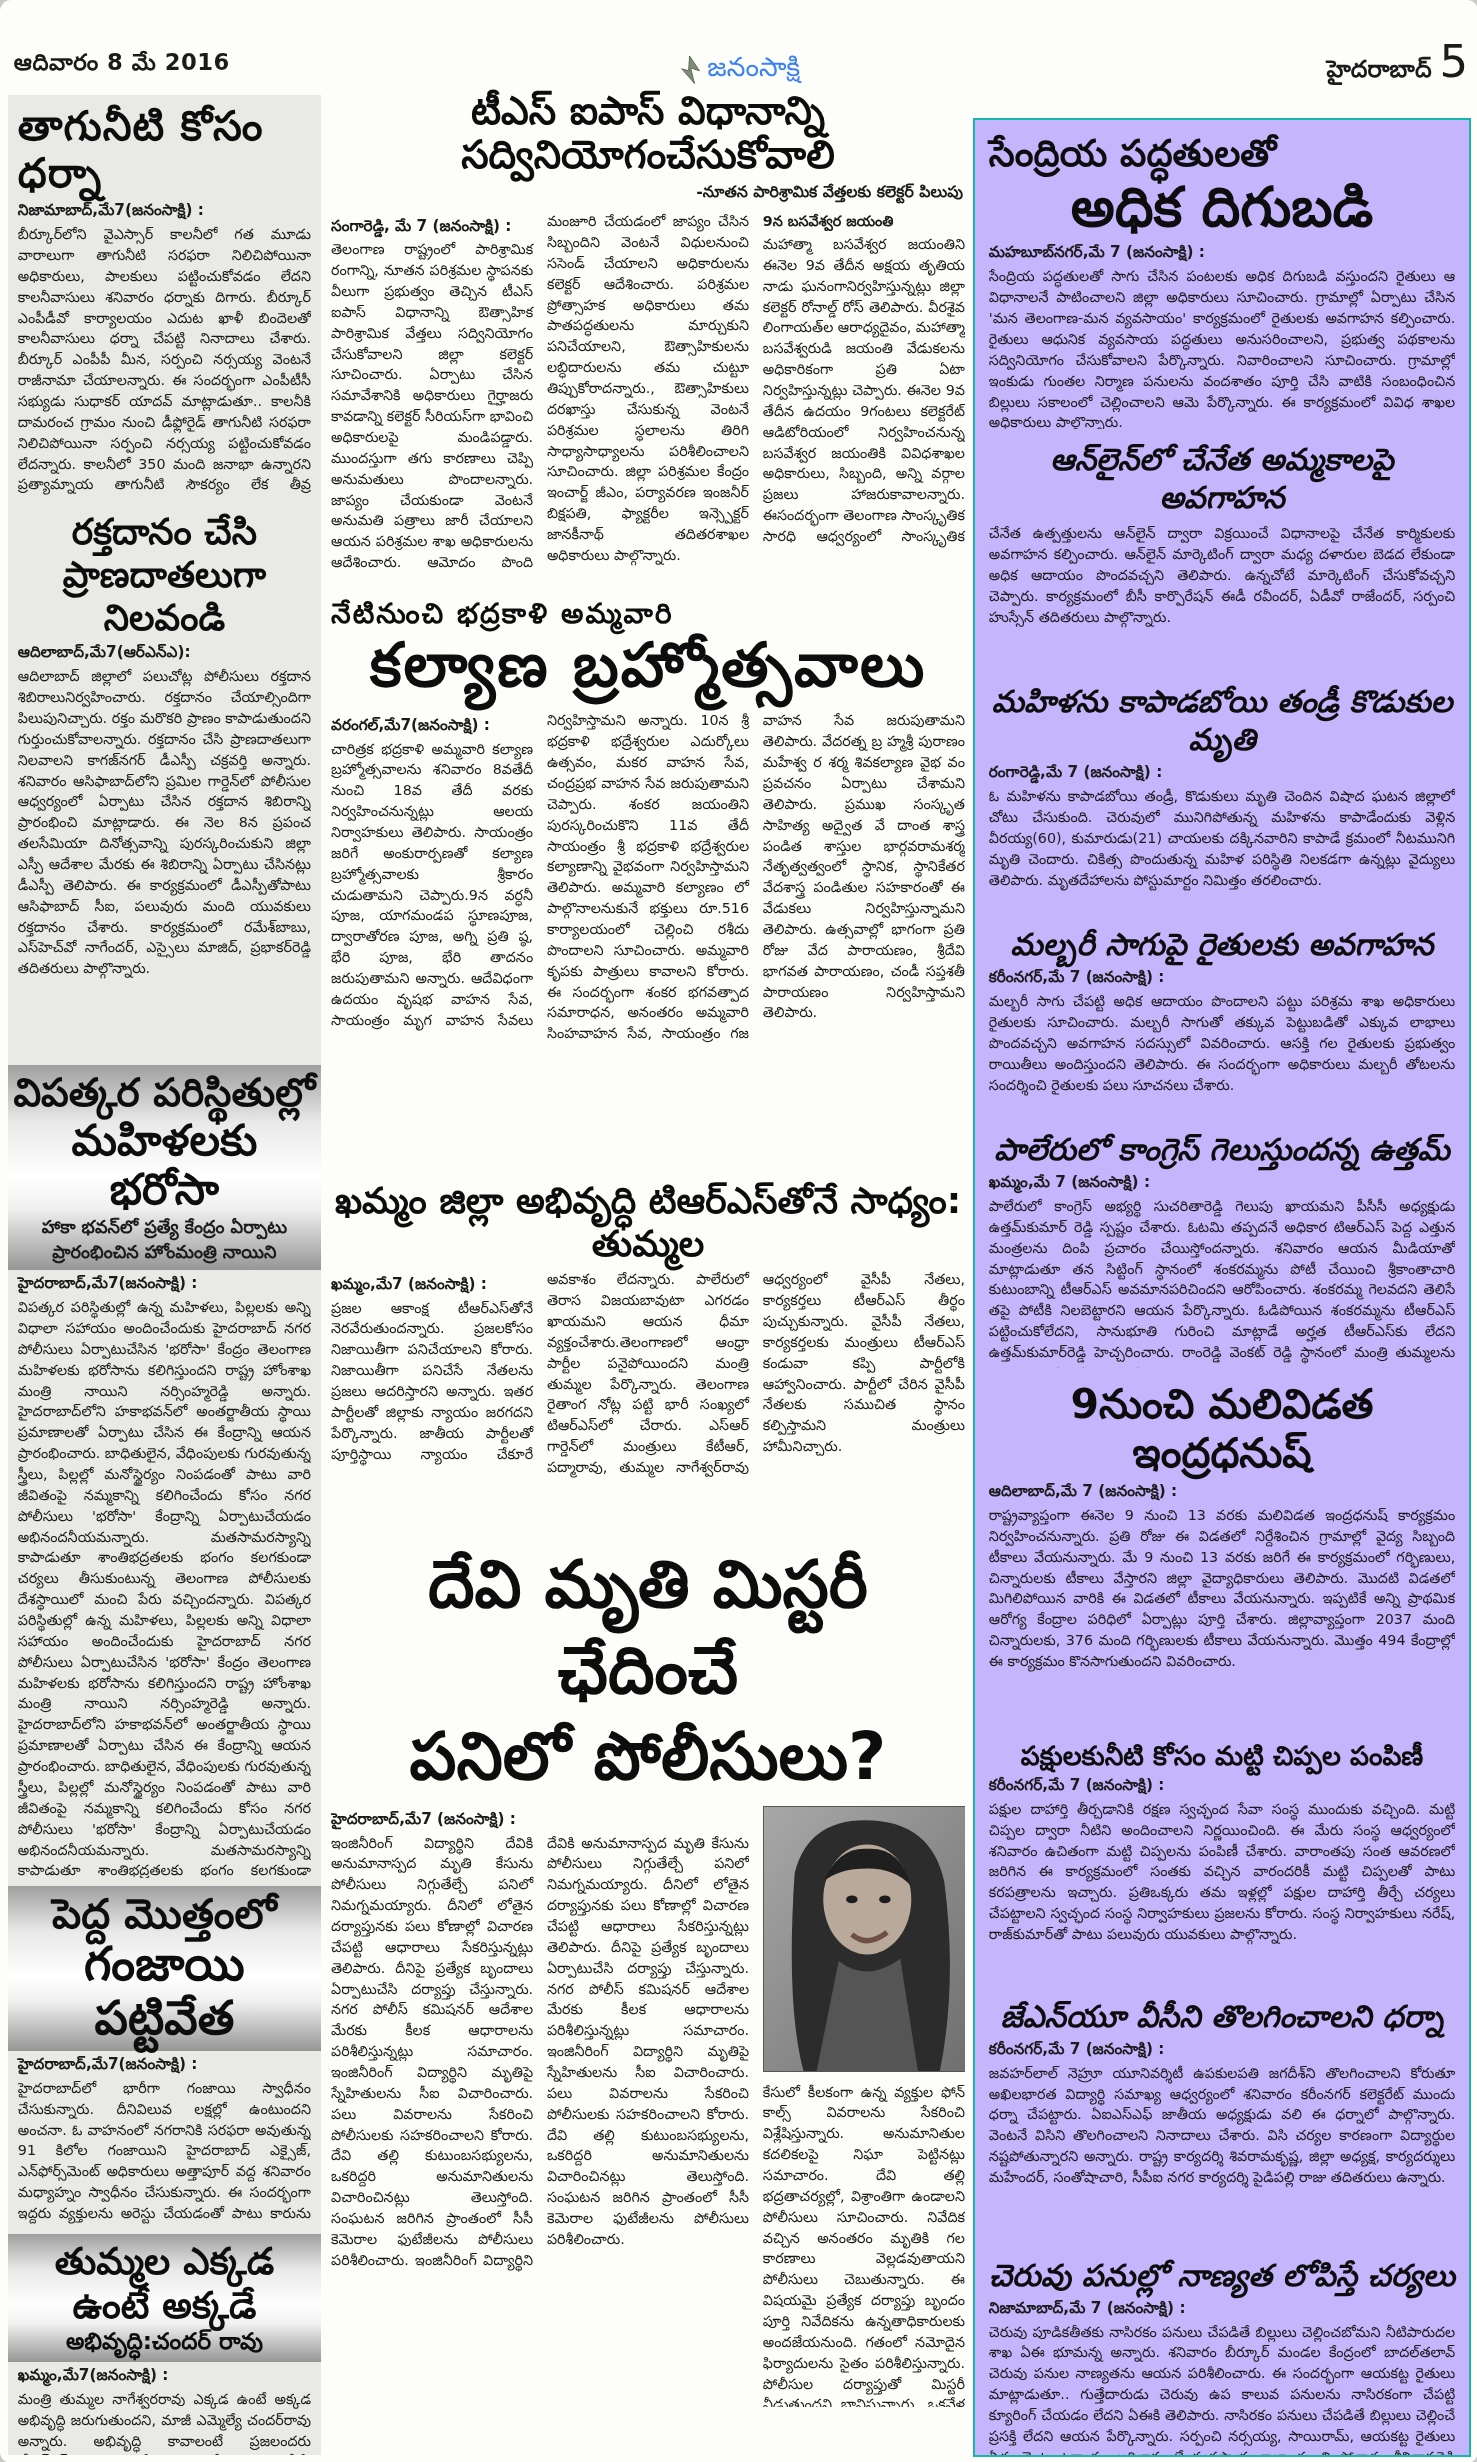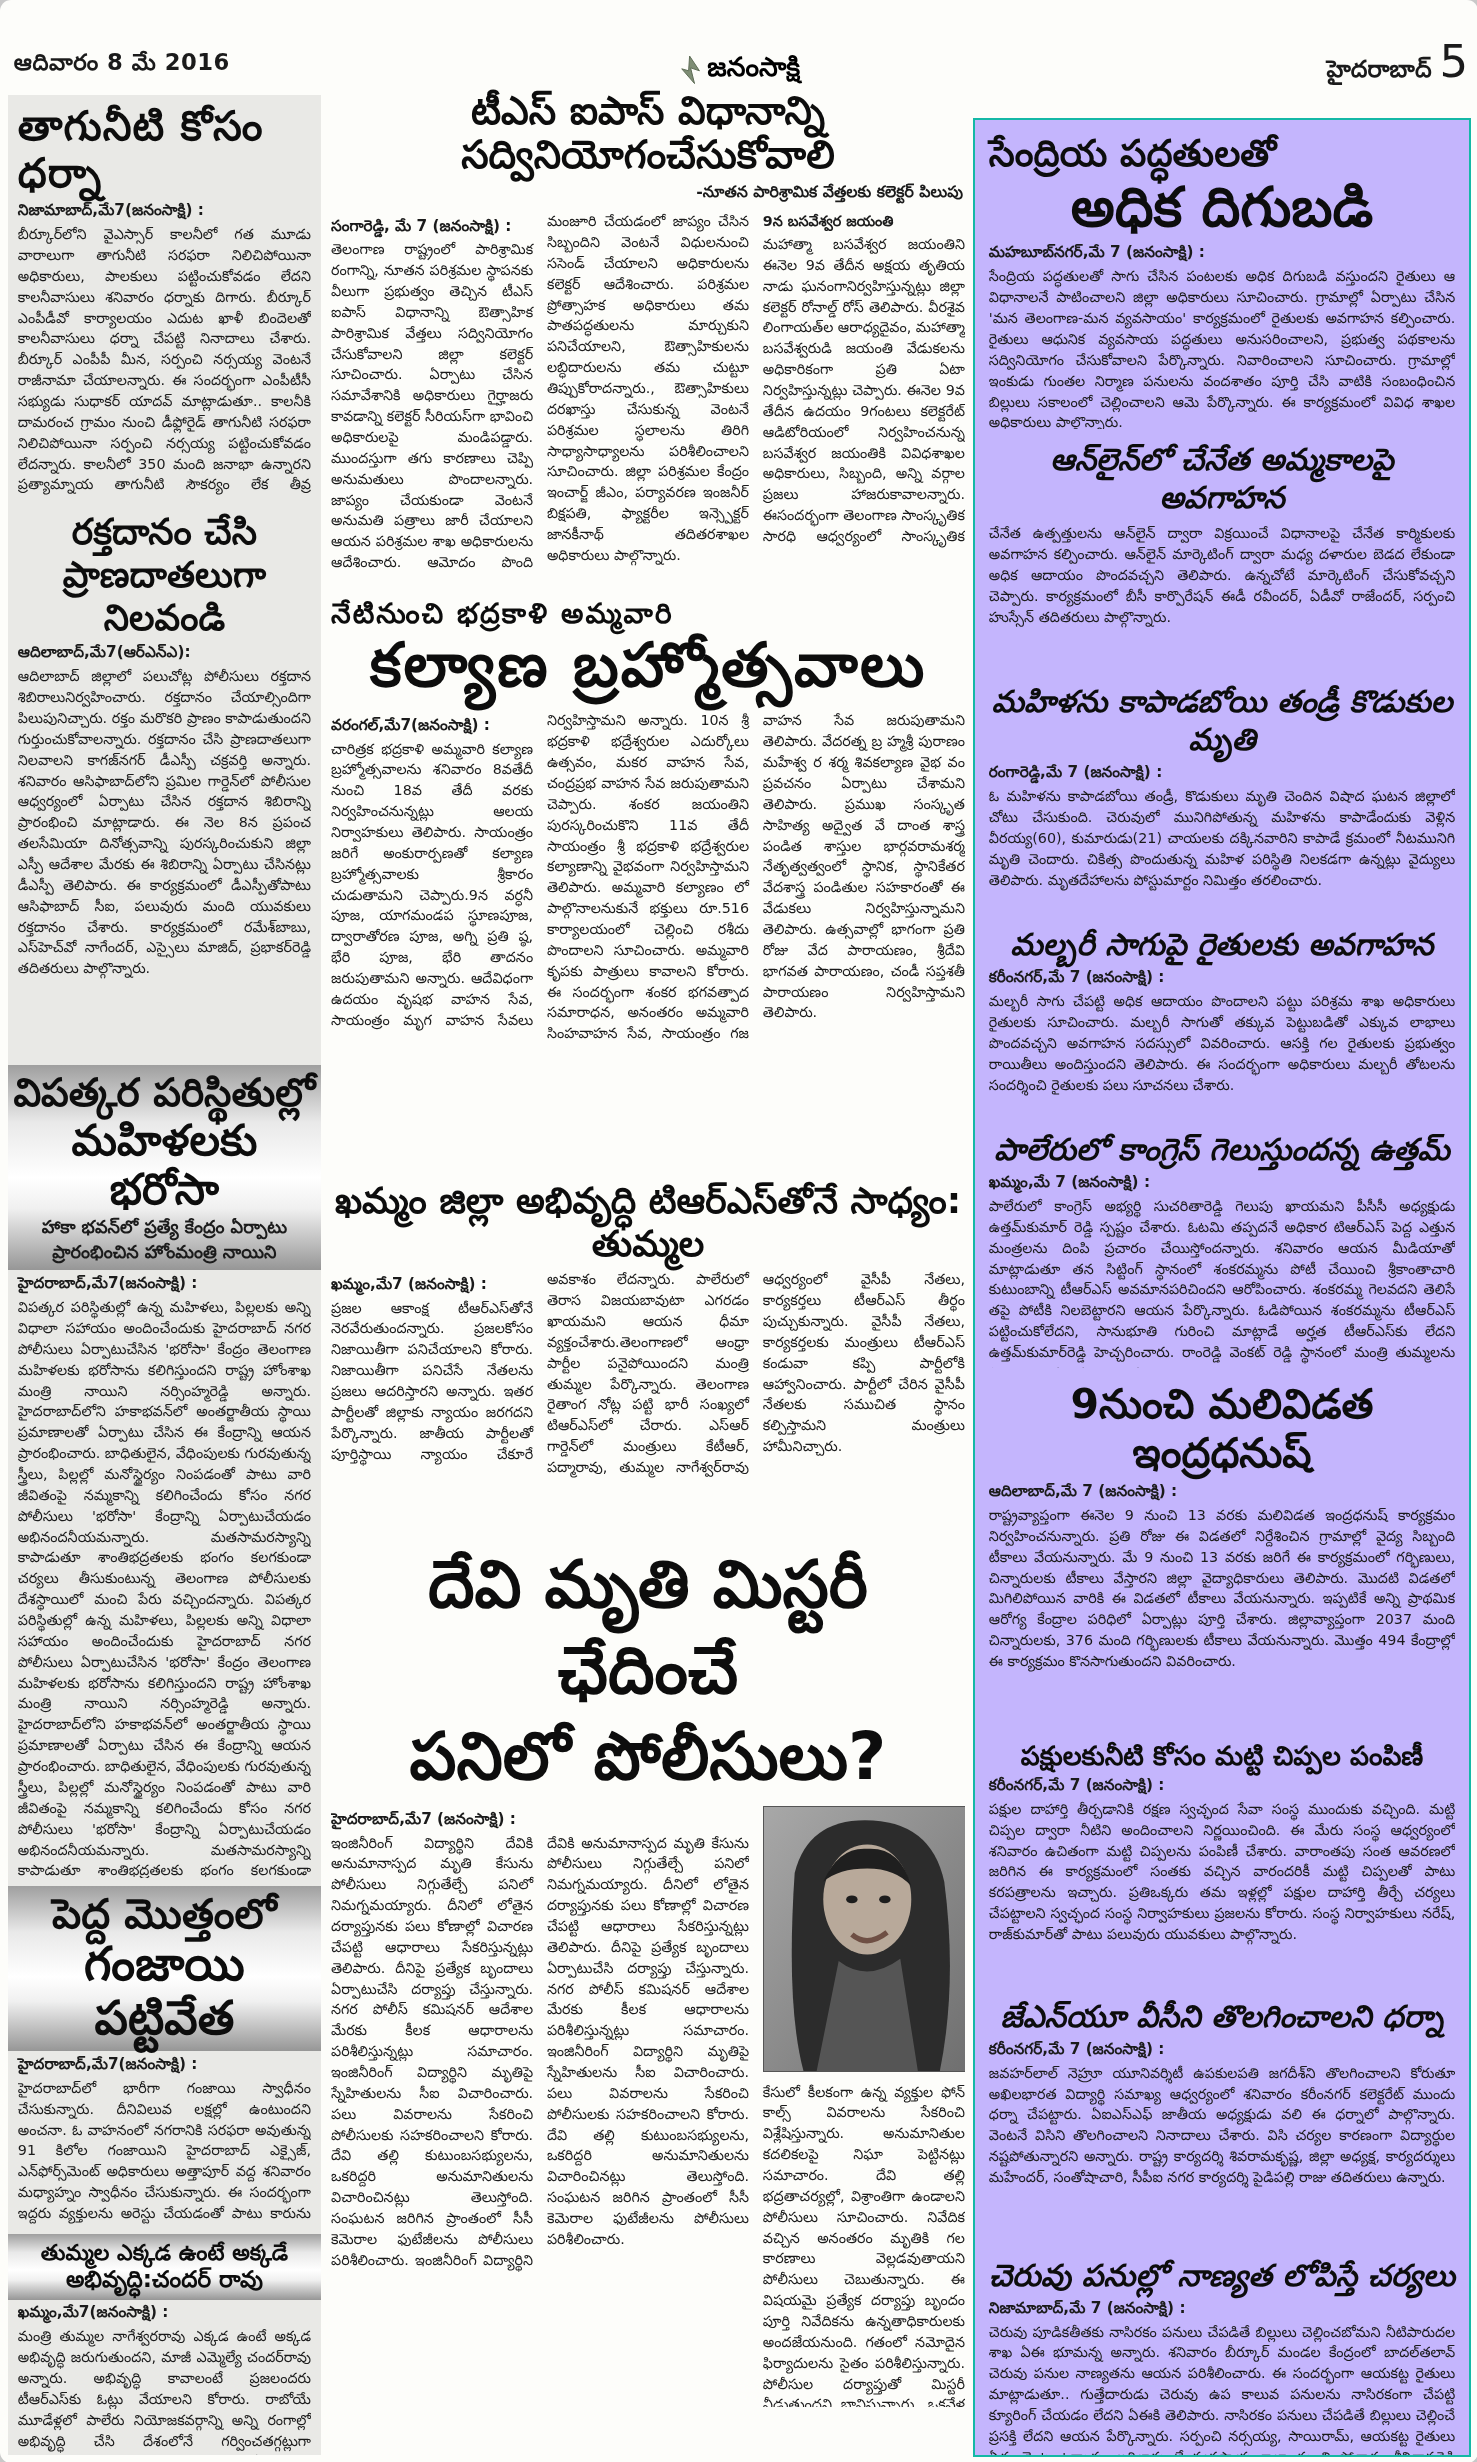--- a/index.html
+++ b/index.html
@@ -3,21 +3,21 @@
 <meta charset="utf-8">
 <style>
   html,body{margin:0;padding:0;background:#c9c9c9;}
   .page{position:relative;width:1478px;height:2463px;margin:0 auto;background:#fdfdfa;
         font-family:"DejaVu Sans","Liberation Sans",sans-serif;color:#1b1b1b;overflow:hidden;border-radius:11px;}
   
   .masthead{position:absolute;top:35px;left:0;width:100%;height:57px;}
   .m-date{position:absolute;left:13.8px;top:13.8px;font-size:22.7px;font-weight:bold;letter-spacing:0.5px;}
   .m-center{position:absolute;left:50%;transform:translateX(-50%);top:15.8px;display:flex;align-items:center;gap:5.9px;}
   .m-logo{width:23.6px;height:29.6px;}
-  .m-title{font-size:26.6px;font-weight:bold;color:#000000;}
+  .m-title{font-size:26.6px;font-weight:normal;color:#3b82f6;}
   .m-right{position:absolute;right:9.9px;top:3.9px;display:flex;align-items:flex-start;gap:7.9px;}
   .m-edition{font-size:23.6px;font-weight:bold;margin-top:15.8px;}
   .m-pageno{font-size:45px;font-weight:400;line-height:1;}
   
   .dl{font-weight:bold;font-size:15.3px;margin:3.9px 0 2px 0;}
   .body-txt{font-size:14.3px;line-height:1.46;text-align:justify;overflow:hidden;word-break:break-word;}
   .grad-box{background:linear-gradient(to bottom,#9f9f9f 0%,#e9e9e9 28%,#ffffff 55%,#f0f0f0 70%,#969696 100%);
             text-align:center;padding:5.9px 3.9px;}
   h1,h2,h3{margin:0;font-weight:bold;color:#0d0d0d;}
   
@@ -96,21 +96,21 @@
       <div class="grad-box" style="margin:7.9px -9.9px 0">
         <h1 style="font-size:41px;line-height:1.1">పెద్ద మొత్తంలో</h1>
         <h1 style="font-size:47px;line-height:1.15">గంజాయి పట్టివేత</h1>
       </div>
       <div class="dl">హైదరాబాద్,మే7(జనంసాక్షి) :</div>
       <div class="body-txt" style="height:148px">హైదరాబాద్‌లో భారీగా గంజాయి స్వాధీనం చేసుకున్నారు. దీనివిలువ లక్షల్లో ఉంటుందని అంచనా. ఓ వాహనంలో నగరానికి సరఫరా అవుతున్న 91 కిలోల గంజాయిని హైదరాబాద్ ఎక్సైజ్, ఎన్‌ఫోర్స్‌మెంట్ అధికారులు అత్తాపూర్ వద్ద శనివారం మధ్యాహ్నం స్వాధీనం చేసుకున్నారు. ఈ సందర్భంగా ఇద్దరు వ్యక్తులను అరెస్టు చేయడంతో పాటు కారును స్వాధీనం చేసుకున్నారు. ఈ గంజాయి విశాఖపట్టణం నుంచి హైదరాబాద్‌కు తరలిస్తున్నట్లు అధికారులు తెలిపారు.</div>
     </div>
 
     <div>
       <div class="grad-box" style="margin:7.9px -9.9px 0">
-        <h1 style="font-size:22px;line-height:1.2">తుమ్మల ఎక్కడ ఉంటే అక్కడే</h1>
+        <h1 style="font-size:37px;line-height:1.2">తుమ్మల ఎక్కడ ఉంటే అక్కడే</h1>
         <h1 style="font-size:23px;line-height:1.2">అభివృద్ధి:చందర్ రావు</h1>
       </div>
       <div class="dl">ఖమ్మం,మే7(జనంసాక్షి) :</div>
       <div class="body-txt" style="height:325px">మంత్రి తుమ్మల నాగేశ్వరరావు ఎక్కడ ఉంటే అక్కడ అభివృద్ధి జరుగుతుందని, మాజీ ఎమ్మెల్యే చందర్‌రావు అన్నారు. అభివృద్ధి కావాలంటే ప్రజలందరు టీఆర్ఎస్‌కు ఓట్లు వేయాలని కోరారు. రాబోయే మూడేళ్లలో పాలేరు నియోజకవర్గాన్ని అన్ని రంగాల్లో అభివృద్ధి చేసి దేశంలోనే గర్వించతగ్గట్లుగా చేయనున్నారని తెలిపారు. పలుప్రాంతాల్లో ఆయన పర్యటించి తుమ్మలకు మద్దతుగా ప్రచారం చేశారు. పాలేరు ఉప ఎన్నిక ఫలితంతో ప్రపంచ రికార్డు బద్దలు కావాలని, ఆ విధంగా పాలేరు ప్రజలు తీర్పునివ్వాలని పిలుపునిచ్చారు. పాలేరు ఉప ఎన్నిక సందర్భంగా టీఆర్ఎస్ అభ్యర్థి తుమ్మల నాగేశ్వరరావు విజయాన్ని కాంక్షిస్తూ ప్రచారాన్ని నిర్వహించారు. ఎన్నికల అనంతరం మంత్రి తుమ్మలతో మాట్లాడి ప్రతి సమస్యను పరిష్కరిస్తానని హామీ ఇచ్చారు.</div>
     </div>
 
   </div>
 
   <div class="middle">
 

